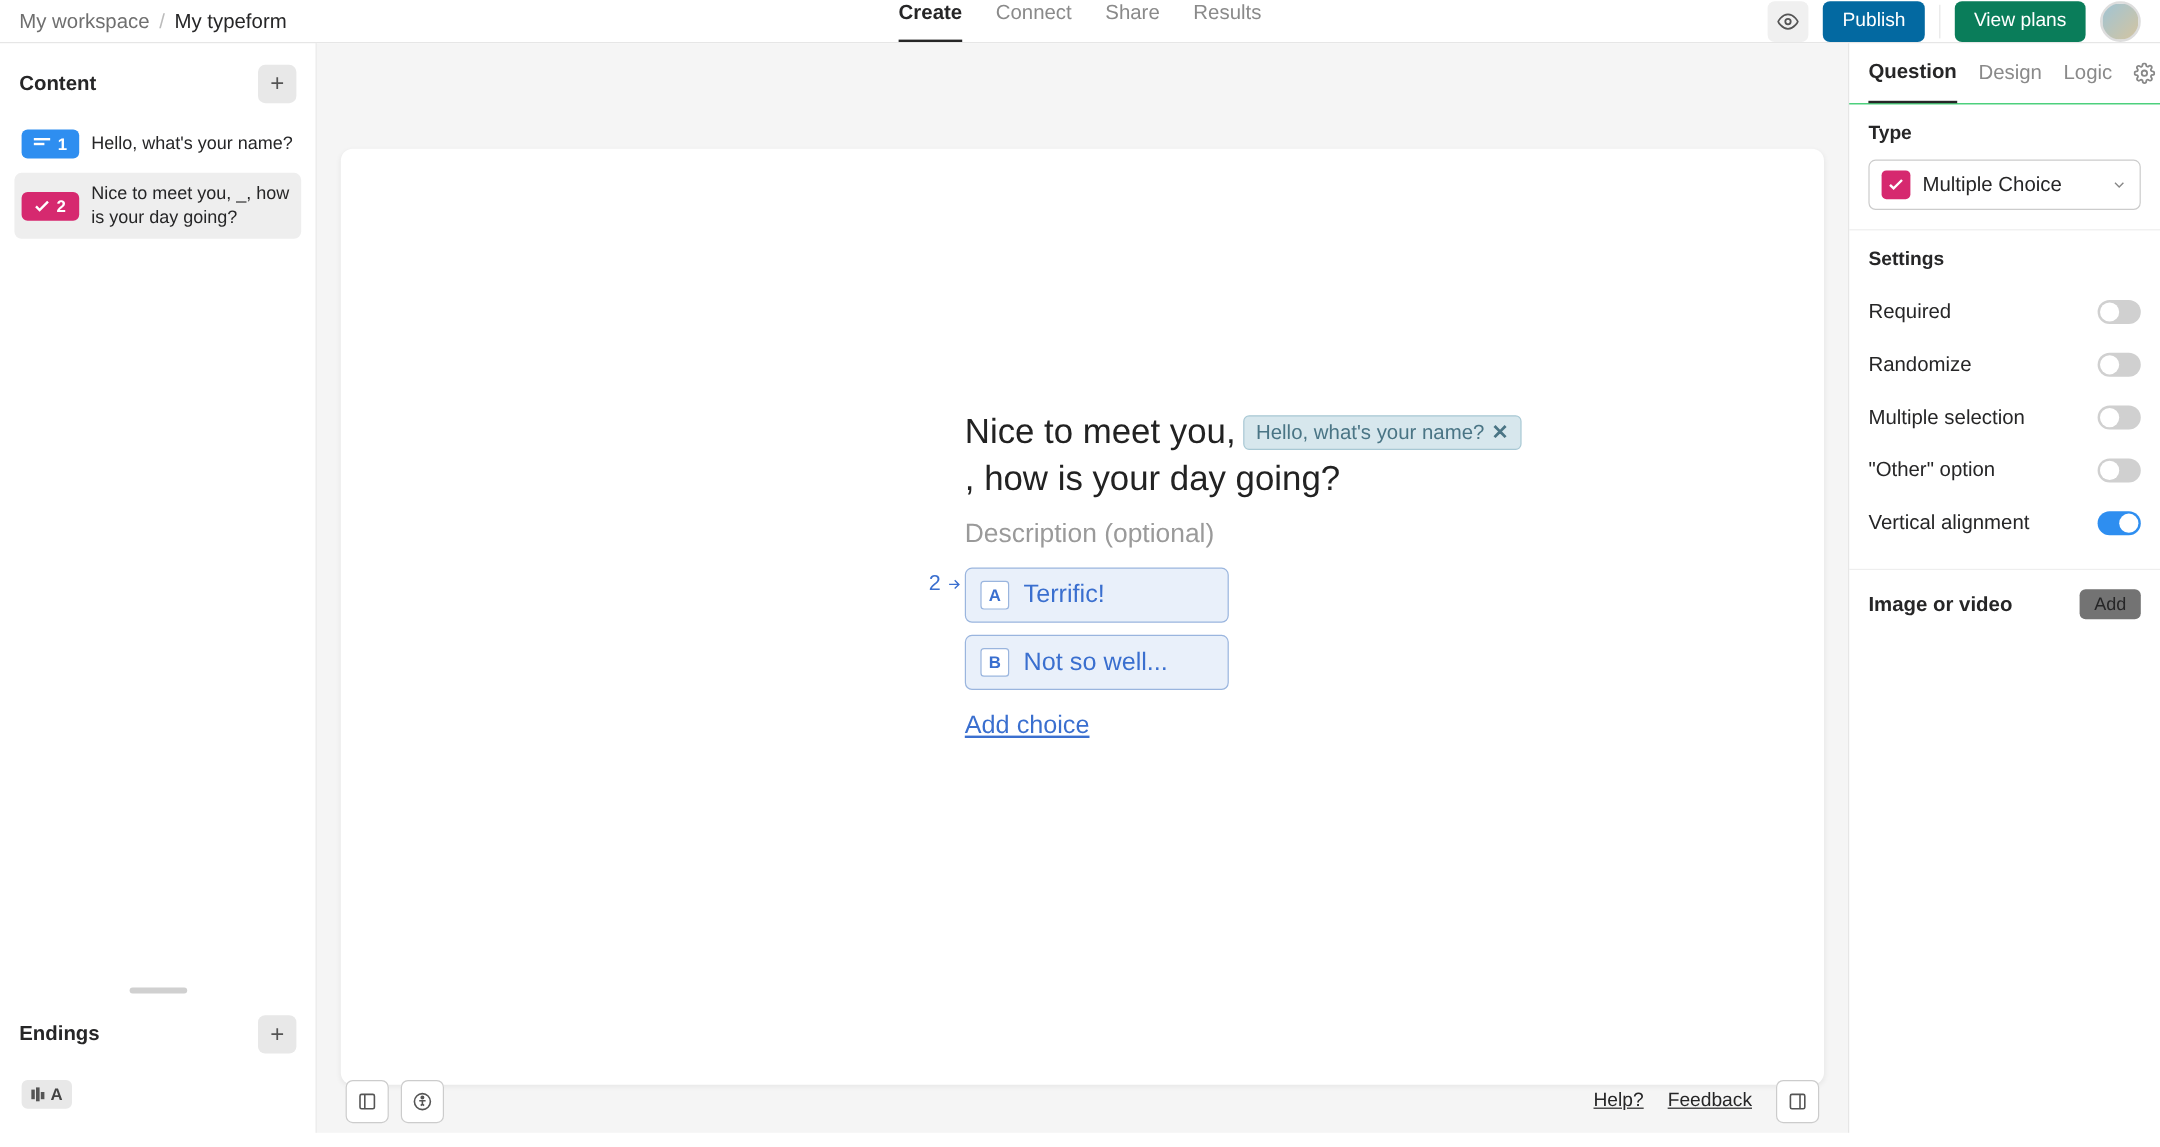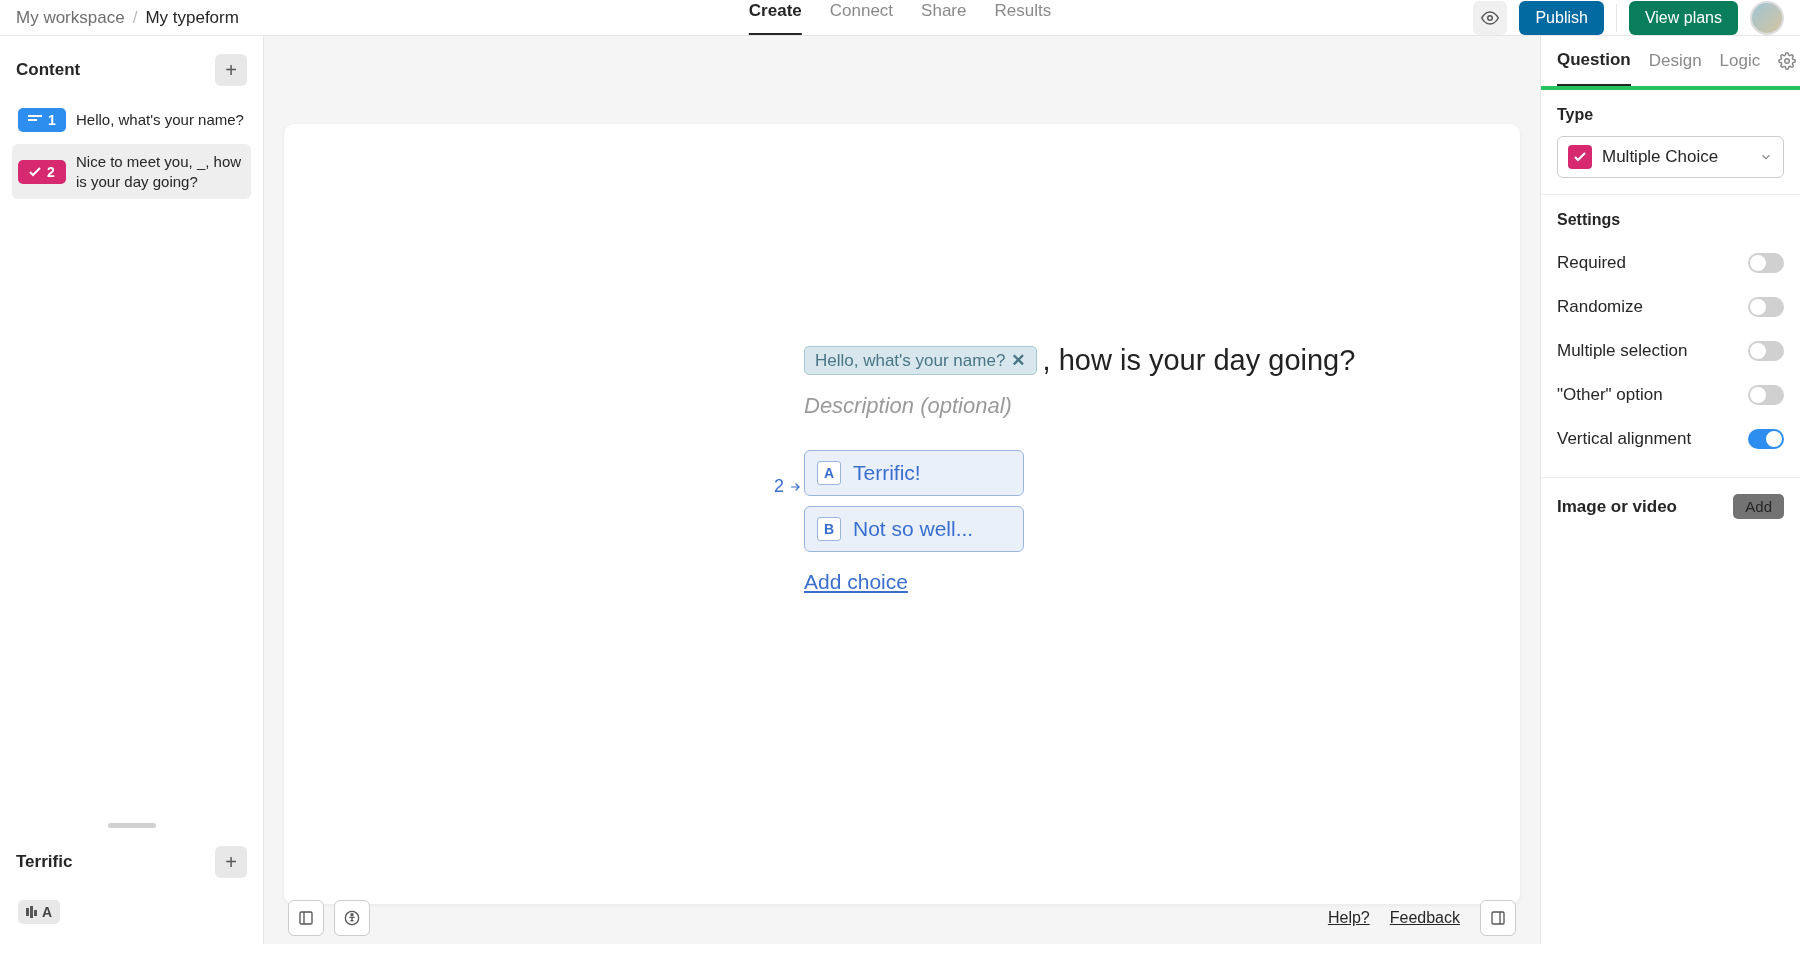--- a/index.html
+++ b/index.html
@@ -41,35 +41,35 @@
 .endrow { display:flex; align-items:center; gap:10px; padding:8px 6px; }
 .endbadge { padding:4px 8px; border-radius:5px; background:#e8e8e8; color:#444; font-size:14px; font-weight:600; display:flex; align-items:center; gap:4px;}
 
 
 .center { flex:1; background:#f5f5f5; display:flex; flex-direction:column; position:relative; }
 .canvas { margin:88px 20px 40px 20px; flex:1; background:#fff; border-radius:10px; box-shadow:0 1px 4px rgba(0,0,0,0.06); padding:220px 100px 40px 100px; position:relative; }
 .qnum { position:absolute; left:490px; top:352px; font-size:18px; color:#3a6fcf; display:flex; align-items:center; gap:4px; }
 .qtitle { font-size:29px; color:#222; display:flex; align-items:center; flex-wrap:wrap; gap:6px; margin-left:420px; }
 .pill { display:inline-flex; align-items:center; gap:6px; background:#d7e7ed; border:1px solid #a8c8d4; color:#4a7585; padding:3px 10px; border-radius:5px; font-size:17px; }
 .pill .x { cursor:pointer; font-weight:600; color:#4a7585; }
-.desc { font-size:22px; color:#9a9a9a; font-style:italic; margin:16px 0 31px 420px; }
+.desc { font-size:22px; color:#9a9a9a; margin:16px 0 15px 420px; }
 .choices { margin-left:420px; display:flex; flex-direction:column; gap:10px; width:220px; }
 .choice { border:1px solid #9ab5de; background:#e9f0fa; border-radius:6px; padding:10px 12px; display:flex; align-items:center; gap:12px; font-size:21px; color:#3a6fcf; }
 .choice .key { width:24px; height:24px; border:1px solid #9ab5de; background:#fff; border-radius:3px; font-size:14px; font-weight:600; display:flex; align-items:center; justify-content:center; color:#3a6fcf; }
 .addchoice { font-size:21px; color:#3a6fcf; text-decoration:underline; cursor:pointer; margin-top:8px; }
 
 
 .centerbottom { position:absolute; bottom:0; left:0; right:0; height:52px; display:flex; align-items:center; padding:0 24px; gap:10px; }
 .centerbottom .right { margin-left:auto; display:flex; align-items:center; gap:20px; }
 .link { font-size:16px; color:#262627; text-decoration:underline; cursor:pointer; }
 .sqbtn { width:36px; height:36px; border:1px solid #ccc; border-radius:6px; background:#fff; display:flex; align-items:center; justify-content:center; cursor:pointer; }
 
 
 .rightp { width:260px; border-left:1px solid #e6e6e6; background:#fff; display:flex; flex-direction:column; }
-.rtabs { display:flex; align-items:center; gap:18px; padding:14px 16px 0 16px; border-bottom:4px solid #22c55e; }
+.rtabs { display:flex; align-items:center; gap:18px; padding:14px 16px 0 16px; border-bottom:1px solid #22c55e; }
 .rtab { font-size:17px; color:#8a8a8a; cursor:pointer; padding-bottom:14px; }
 .rtab.active { color:#262627; font-weight:600; border-bottom:2px solid #262627; }
 .rtabs .gear { margin-left:auto; color:#888; cursor:pointer; padding-bottom:14px; }
 .rsection { padding:16px; border-bottom:1px solid #eee; }
 .rlabel { font-size:16px; font-weight:600; margin-bottom:12px; }
 .typeselect { border:1px solid #ccc; border-radius:6px; padding:8px 10px; display:flex; align-items:center; gap:10px; cursor:pointer; }
 .typeicon { width:24px; height:24px; background:#d6296f; border-radius:4px; display:flex; align-items:center; justify-content:center; color:#fff; }
 .typeselect .name { flex:1; font-size:17px; }
 .chev { color:#888; }
 .settingrow { display:flex; align-items:center; justify-content:space-between; padding:12px 0; font-size:17px; color:#262627; }
@@ -137,21 +137,21 @@
             </svg>
           <span>2</span>
         </div>
         <div class="qlabel">Nice to meet you, _, how is your day going?</div>
       </div>
     </div>
     <div class="endings-spacer"></div>
     <div class="endings-divider"></div>
     <div class="left-section">
       <div class="section-head">
-        <div class="section-title">Terrific</div>
+        <div class="section-title">Endings</div>
         <div class="addbtn">+</div>
       </div>
       <div class="endrow">
         <div class="endbadge">
           <svg width="12" height="12" viewBox="0 0 12 12">
               <rect x="0" y="2" width="3" height="8" fill="#555"></rect>
               <rect x="4" y="0" width="3" height="12" fill="#555"></rect>
               <rect x="8" y="4" width="3" height="6" fill="#555"></rect>
             </svg>
           <span>A</span>
@@ -162,20 +162,21 @@
 
   <div class="center">
     <div class="canvas">
       <div class="qnum">
         <span>2</span>
         <svg width="14" height="14" viewBox="0 0 24 24" fill="none" stroke="#3a6fcf" stroke-width="2">
             <path d="M5 12h14M13 6l6 6-6 6"></path>
           </svg>
       </div>
       <div class="qtitle">
+        <span>Nice to meet you,</span>
         <span class="pill">
           <span>Hello, what's your name?</span>
           <span class="x">✕</span>
         </span>
         <span>, how is your day going?</span>
       </div>
       <div class="desc">Description (optional)</div>
       <div class="choices">
         <div class="choice">
           <div class="key">A</div>

